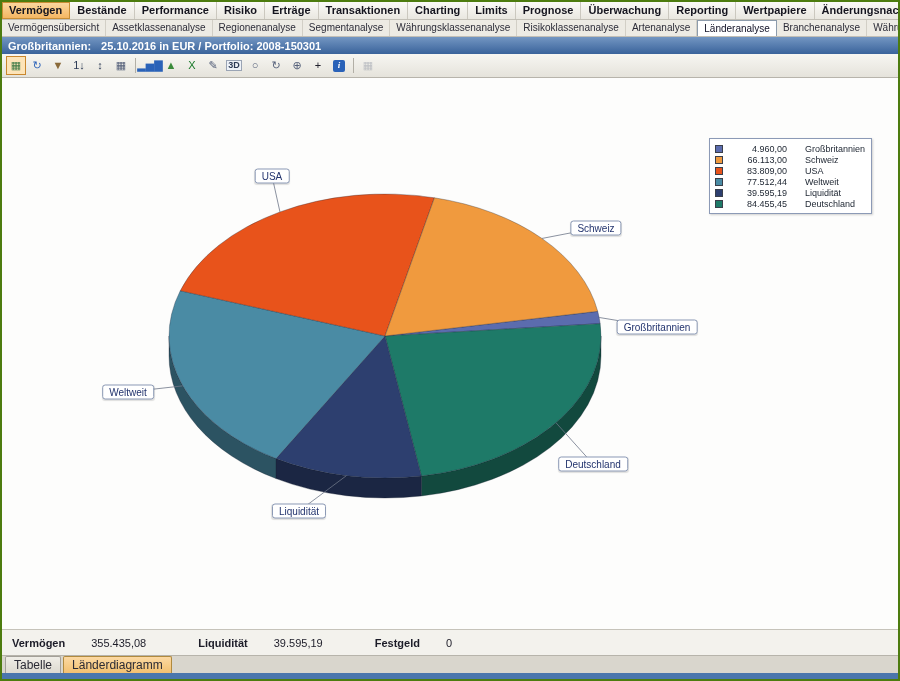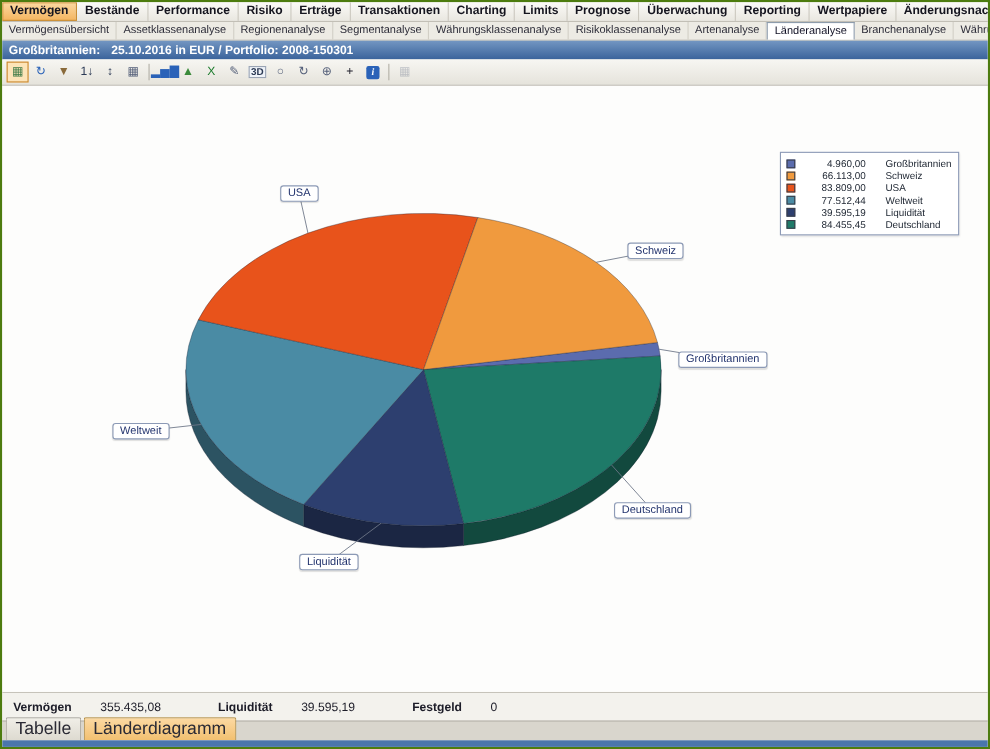--- a/index.html
+++ b/index.html
@@ -54,21 +54,21 @@
 
   
   .summary { height: 26px; background: #f3f2ed; border-top: 1px solid #c6c3ba; display: flex;
              align-items: center; padding: 0 10px; font-size: 11px; color: #1c1c28; }
   .summary-label { font-weight: bold; margin-right: 26px; }
   .summary-value { margin-right: 52px; }
 
   
   .bottom-tabs { height: 18px; background: #d9d6cd; border-top: 1px solid #b7b4ab; display: flex;
                  align-items: flex-end; padding: 2px 0 0 3px; gap: 2px; }
-  .btab { padding: 1px 8px; font-size: 16px; color: #2a2a34; background: linear-gradient(#f0eee7,#dddad0);
+  .btab { padding: 1px 8px; font-size: 12px; color: #2a2a34; background: linear-gradient(#f0eee7,#dddad0);
           border: 1px solid #a3a098; border-bottom: none; border-radius: 2px 2px 0 0; cursor: default; }
   .btab.selected { background: linear-gradient(#fcd9a2,#f2c070); border-color: #b08a3e; }
 
   
   .statusbar { height: 15px; background: #edeae3; border-top: 1px solid #c2bfb6; font-size: 10px;
                color: #20202c; padding: 1px 6px; }
   .bottom-edge { height: 6px; background: #4a76ad; }
 </style>
 </head>
 <body>

